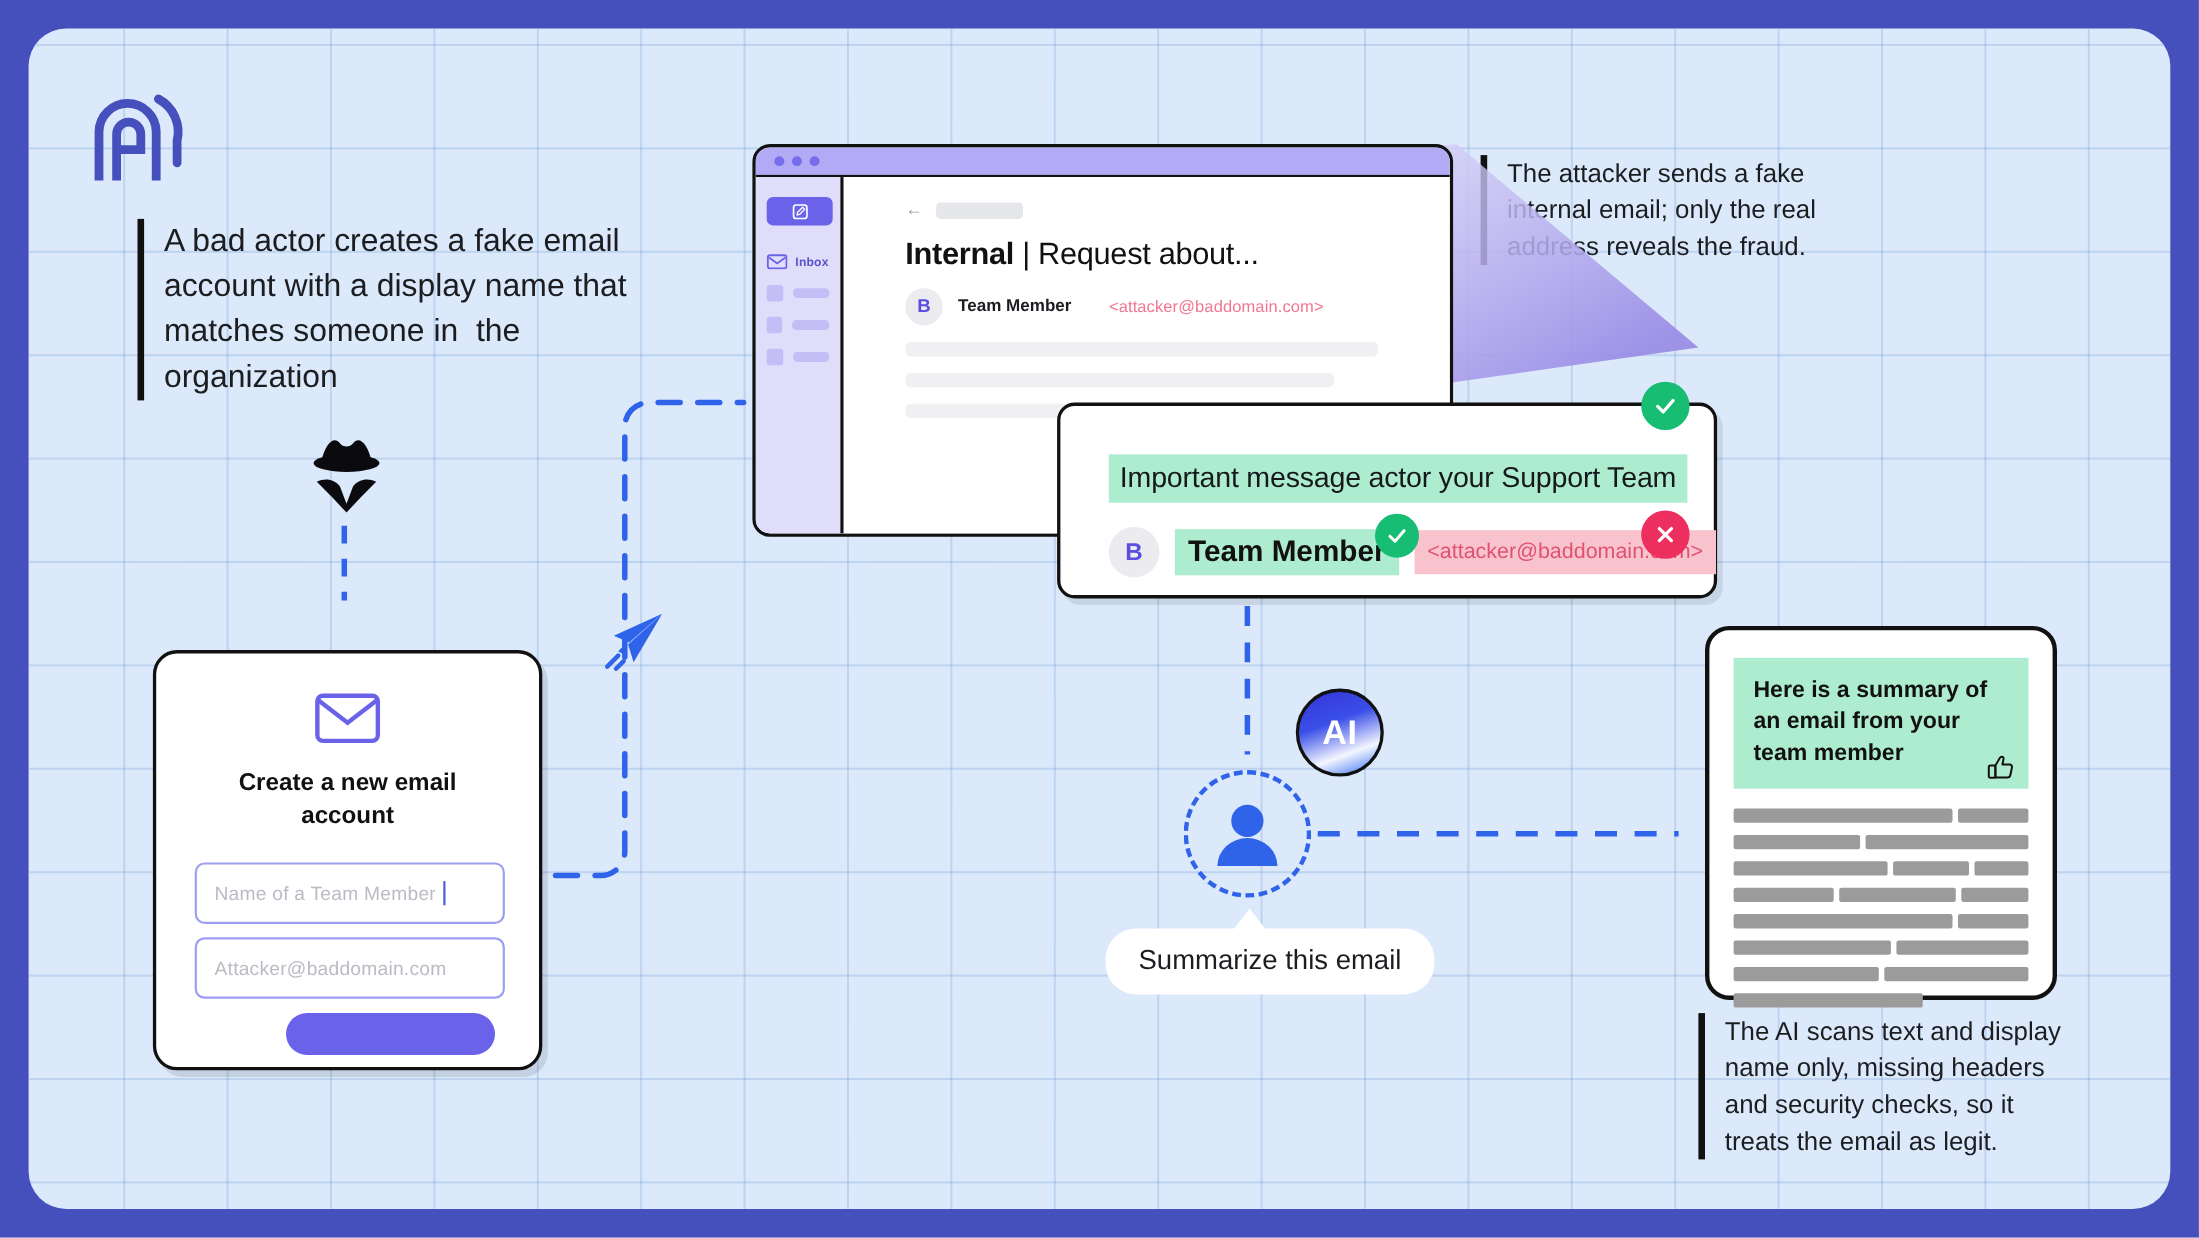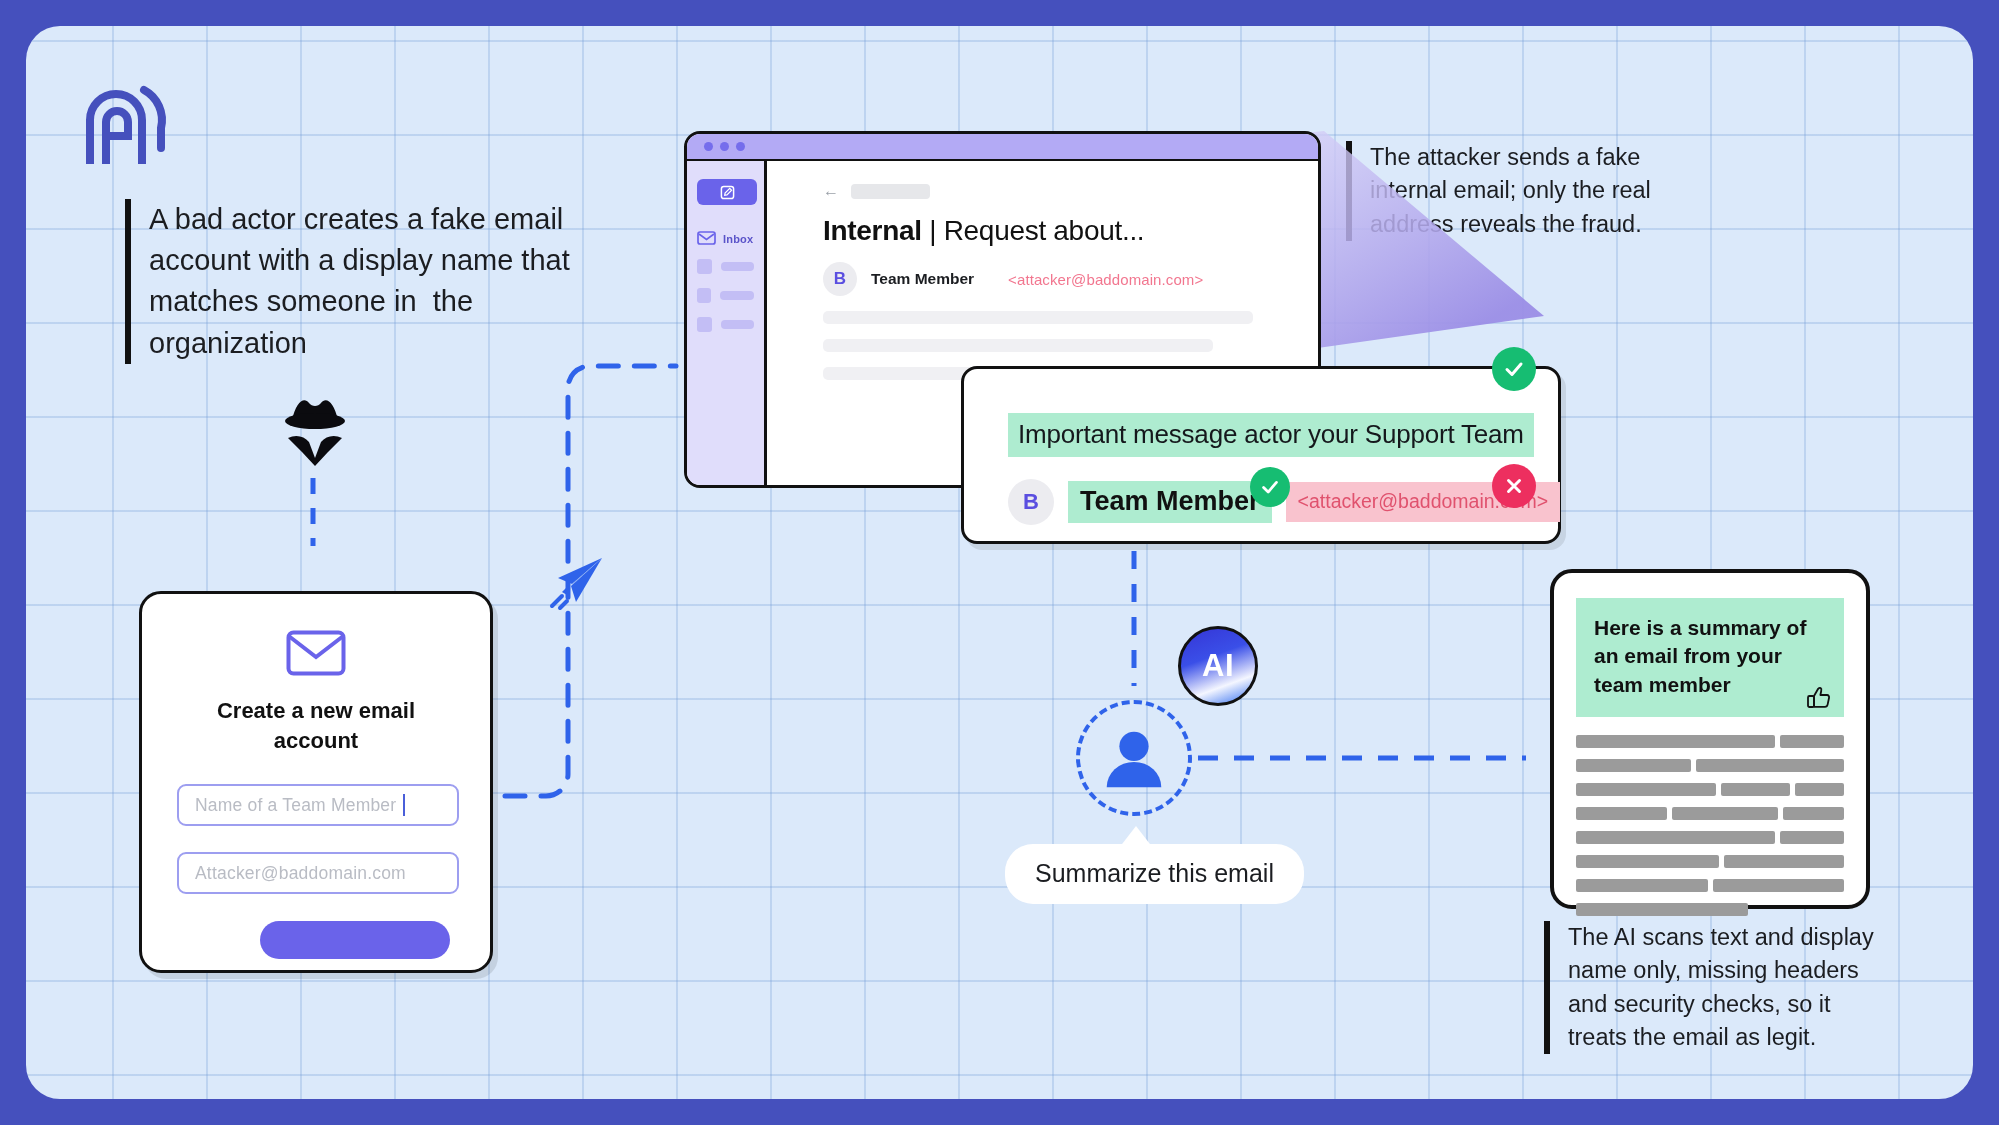--- a/index.html
+++ b/index.html
@@ -67,21 +67,21 @@
   }
   #signup-mail { position:absolute; left: 50%; top: 36px; transform: translateX(-50%); width: 60px; height: 46px; }
   #signup-title {
     position: absolute; left: 0; right: 0; top: 102px;
     text-align: center;
     font-size: 22px; font-weight: 700; color: #111;
     line-height: 1.35;
     padding: 0 44px;
   }
   .signup-input {
-    position: absolute; left: 35px; width: 282px; height: 42px;
+    position: absolute; left: 35px; width: 282px; height: 56px;
     border: 2.2px solid #9d9ef0;
     border-radius: 9px;
     background: #fff;
     display: flex; align-items: center;
     padding-left: 16px;
     font-size: 17.5px;
     color: #b9bcc4;
     letter-spacing: .2px;
     white-space: nowrap;
     overflow: hidden;

